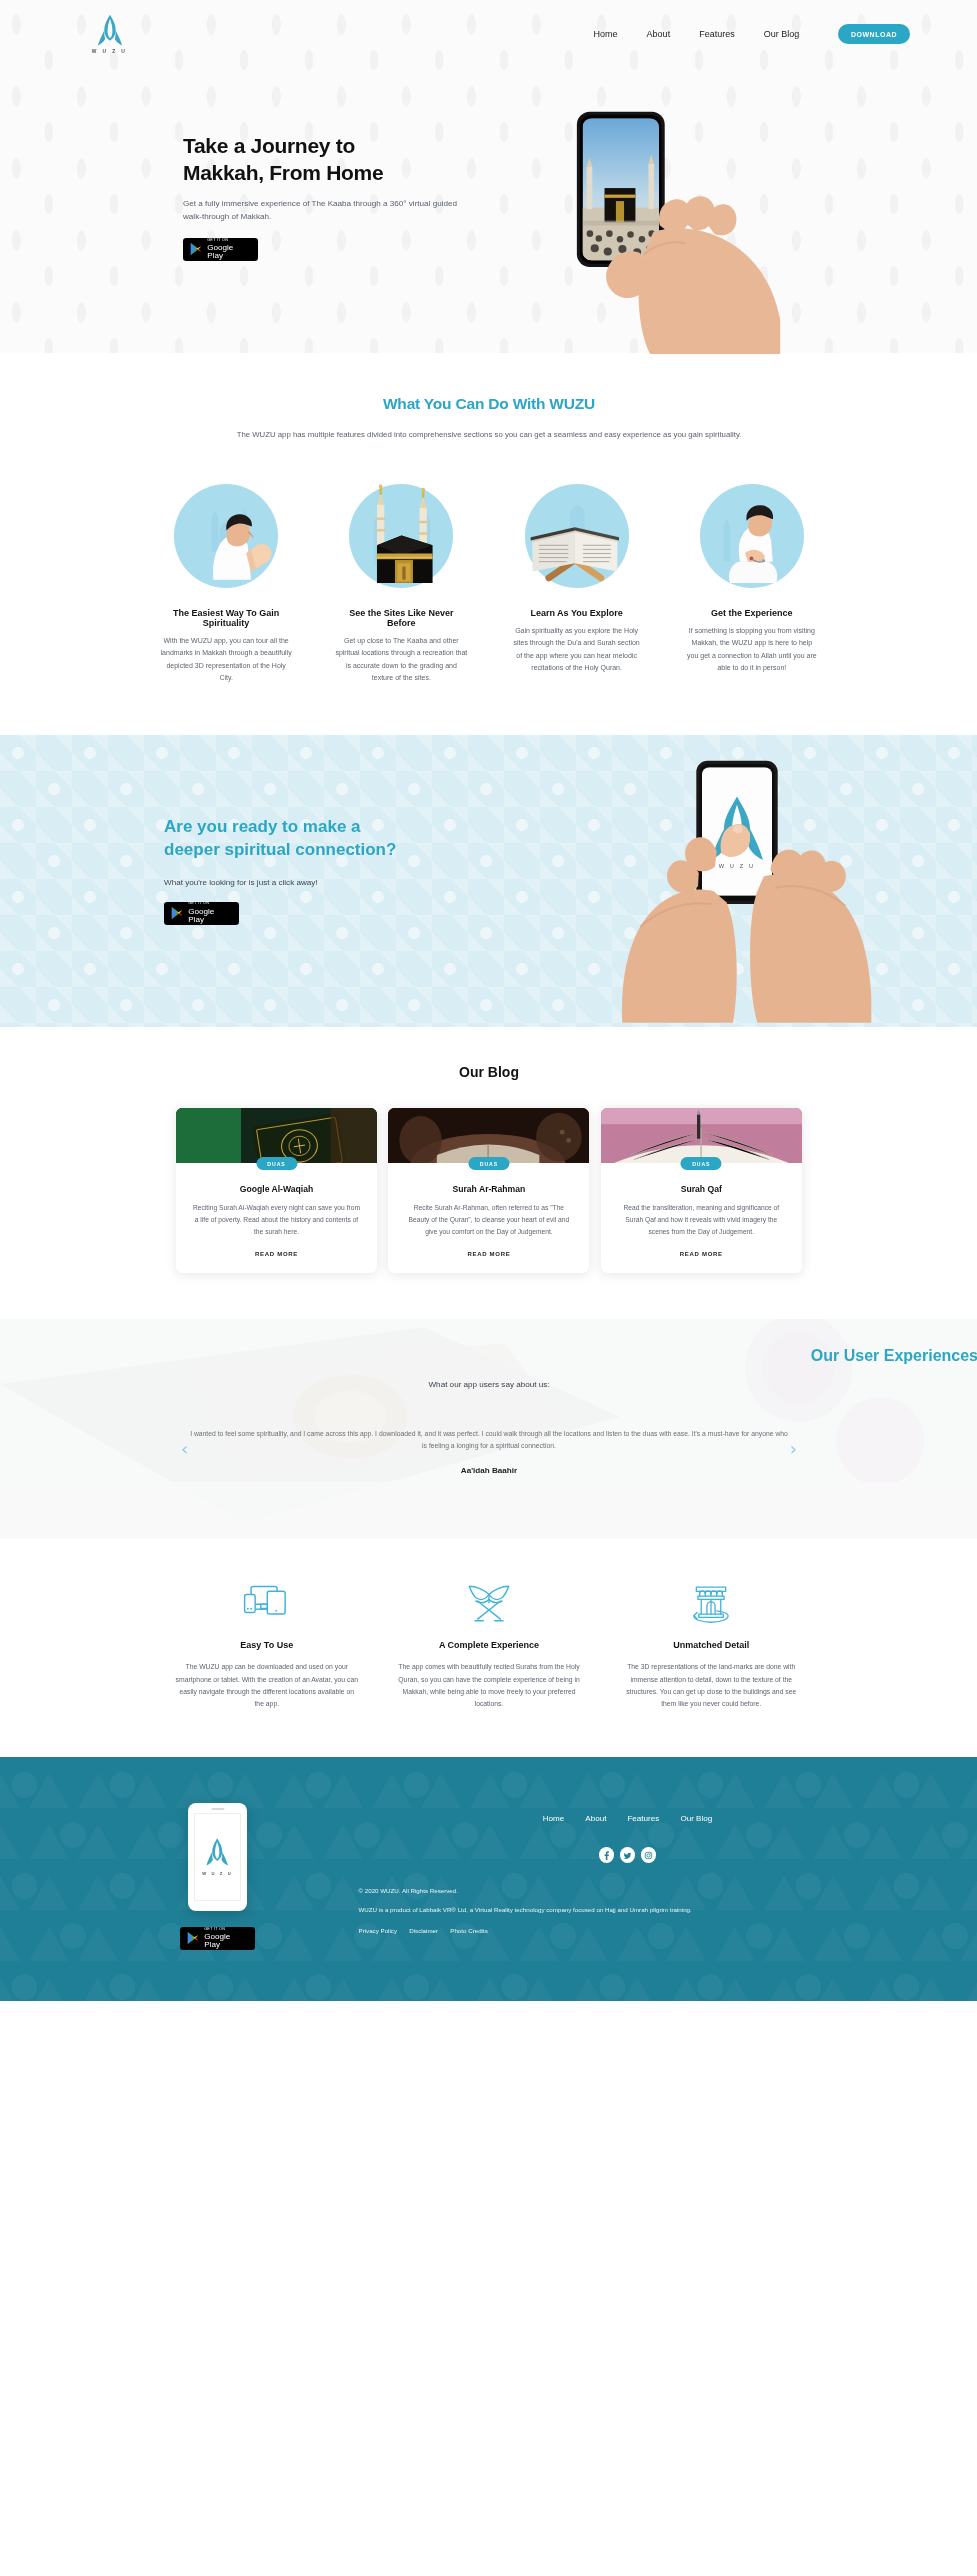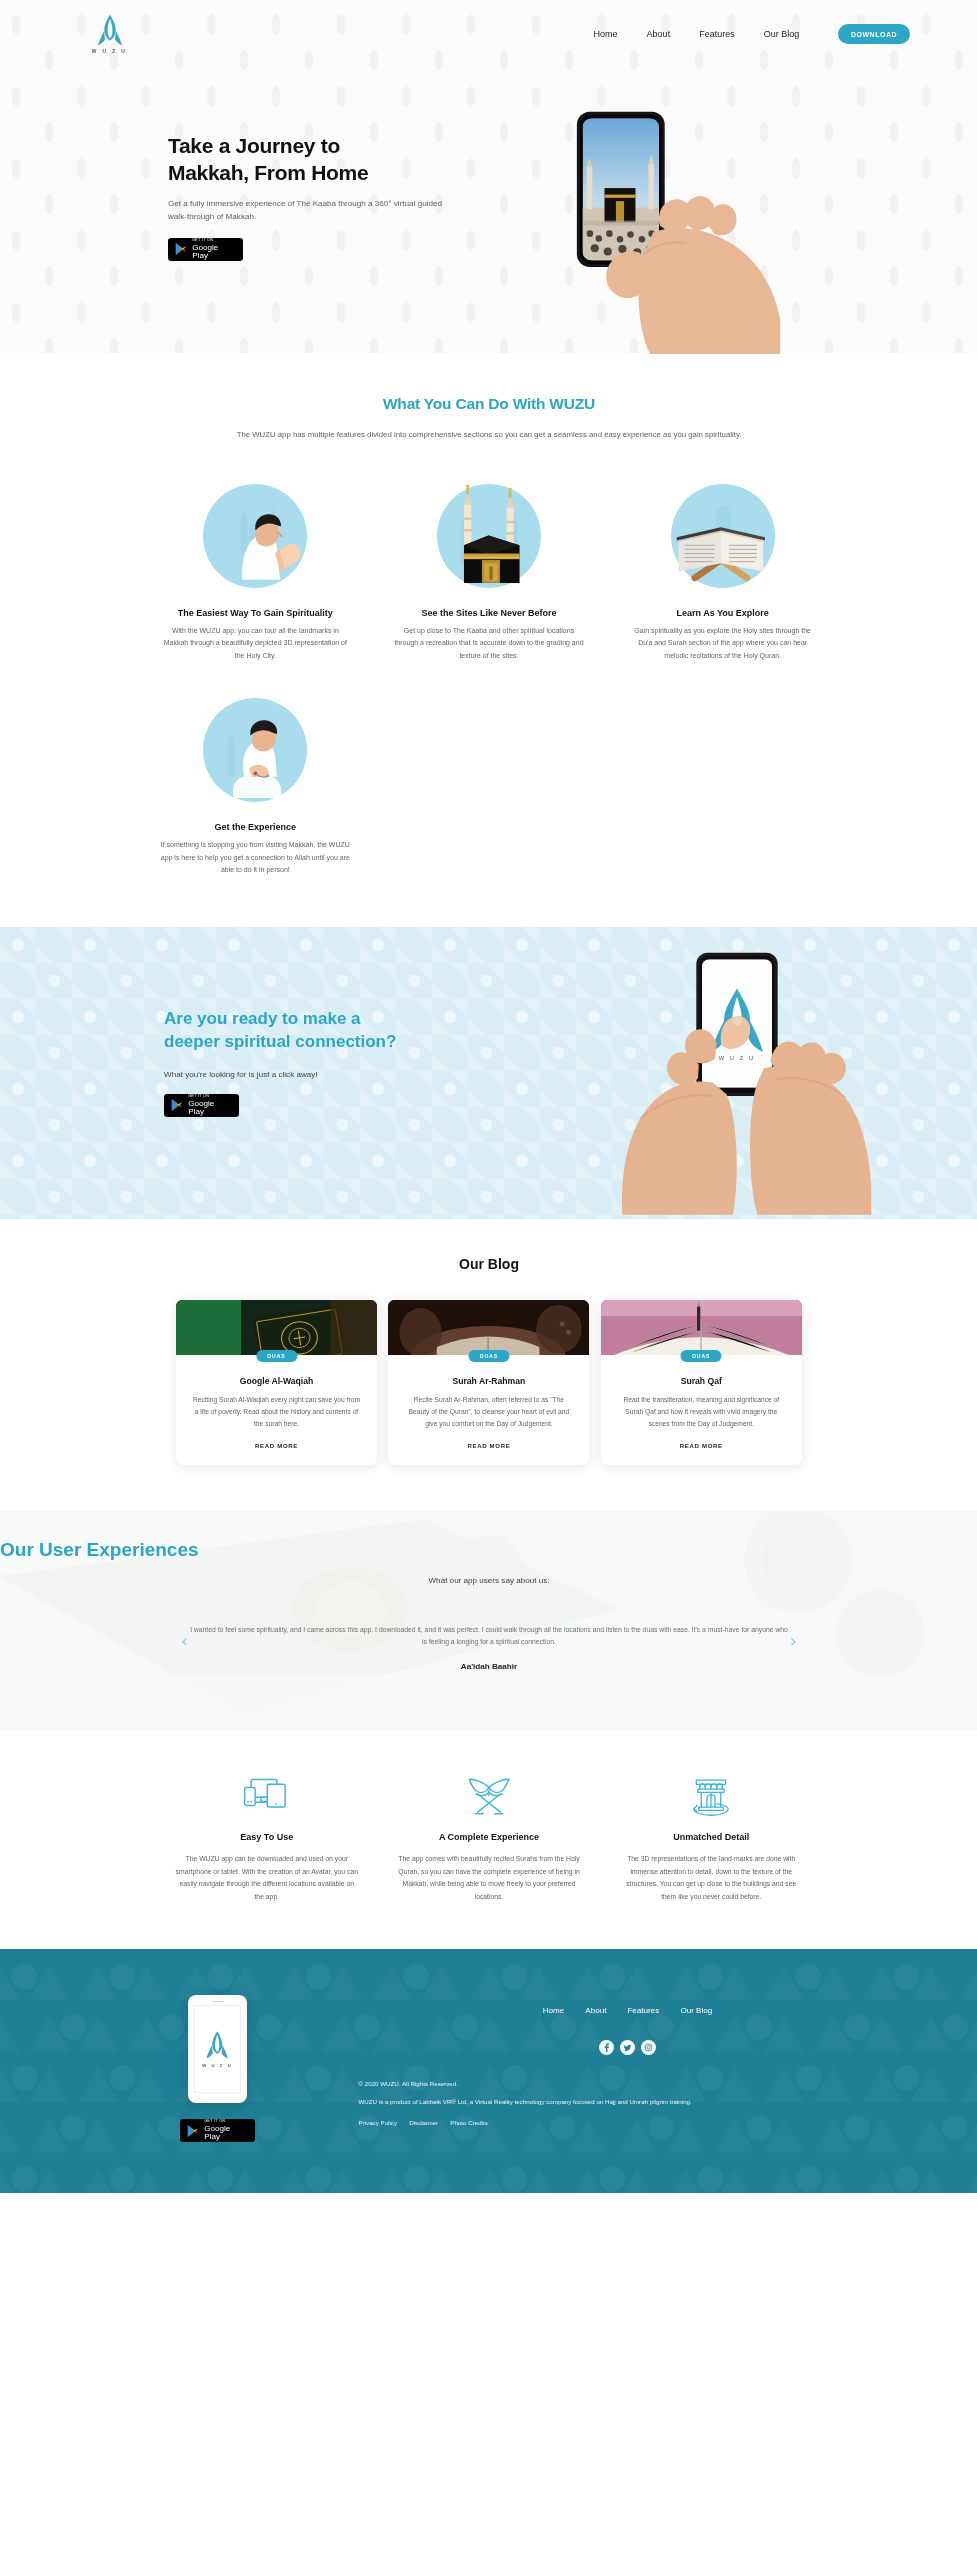--- a/index.html
+++ b/index.html
@@ -47,38 +47,38 @@
   .nav{margin-left:auto;display:flex;align-items:center;gap:29px;}
   .nav a{font-size:9px;color:#1c1c1c;text-decoration:none;font-weight:500;}
   .btn-download{
     background:#2ba6c4;color:#fff;border:none;border-radius:13px;
     font-size:7px;letter-spacing:0.5px;font-weight:600;
     padding:6.5px 13px;cursor:pointer;margin-left:9.8px;
   }
 
   
   .hero{position:relative;height:285px;padding-top:8.1px;}
-  .hero-copy{position:absolute;left:168px;top:65px;width:350px;}
+  .hero-copy{position:absolute;left:183px;top:65px;width:350px;}
   .hero-title{font-size:21px;line-height:1.28;font-weight:800;letter-spacing:-0.3px;color:#111;}
   .hero-sub{font-size:8.1px;line-height:1.65;color:#58606b;margin-top:9.8px;width:285px;}
   .gplay{
     width:75px;height:23px;background:#000;border-radius:3.3px;
     display:flex;align-items:center;gap:4.9px;padding:0 7.3px;cursor:pointer;margin-top:14.7px;
   }
   .gplay-txt{display:flex;flex-direction:column;line-height:1;}
   .gplay-s{font-size:3.7px;color:#fff;letter-spacing:0.3px;}
   .gplay-b{font-size:8.1px;color:#fff;font-weight:500;margin-top:1.6px;}
 
   .hero-phone{position:absolute;left:562px;top:42px;width:277px;height:244px;}
 
   
   .features{padding:42px 0 36px;background:#fff;}
   .sec-title{text-align:center;font-size:15.5px;font-weight:800;color:#2ba6c4;letter-spacing:-0.2px;}
   .sec-sub{text-align:center;font-size:7.8px;line-height:1.75;color:#5c636d;width:603px;margin:14.7px auto 0;}
-  .fgrid{display:grid;grid-template-columns:1fr 1fr 1fr;width:701px;margin:34px auto 0;row-gap:28px;}
+  .fgrid{display:grid;grid-template-columns:1fr 1fr 1fr 1fr;width:701px;margin:34px auto 0;row-gap:28px;}
   .fcard{text-align:center;padding:0 21px;}
   .fcircle{width:121px;height:121px;margin:0 auto 11.4px;position:relative;}
   .fcircle .disc{
     position:absolute;left:50%;top:50%;transform:translate(-50%,-50%);
     width:104px;height:104px;border-radius:50%;background:#a9dced;
   }
   .fcircle svg{position:absolute;left:0;top:0;}
   .fcard h3{font-size:9px;font-weight:800;color:#131313;margin-bottom:7.3px;}
   .fcard p{font-size:7px;line-height:1.75;color:#5e656f;}
 
@@ -108,21 +108,21 @@
   .bbody p{font-size:6.7px;line-height:1.78;color:#5e656f;}
   .bmore{
     text-align:center;font-size:6px;font-weight:700;letter-spacing:0.7px;
     color:#1d1d1d;padding:13px 0 16.3px;cursor:pointer;
   }
 
   
   .testi{position:relative;height:220px;overflow:hidden;background:#f6f7f8;}
   .testi-bg{position:absolute;inset:0;}
   .testi-inner{position:relative;z-index:2;padding-top:28px;}
-  .testi-title{text-align:left;font-size:19px;font-weight:800;color:#2ba6c4;}
+  .testi-title{text-align:right;font-size:16px;font-weight:800;color:#2ba6c4;}
   .testi-sub{text-align:center;font-size:8.1px;color:#39414b;margin-top:14.7px;}
   .testi-quote{
     width:603px;margin:39px auto 0;text-align:center;
     font-size:6.8px;line-height:1.85;color:#6b7077;
   }
   .testi-name{text-align:center;font-size:8.1px;font-weight:700;color:#1d1d1d;margin-top:13px;}
   .arrow{
     position:absolute;top:121px;font-size:18px;color:#8fcde0;cursor:pointer;
     font-family:"DejaVu Sans",sans-serif;line-height:1;user-select:none;
   }

